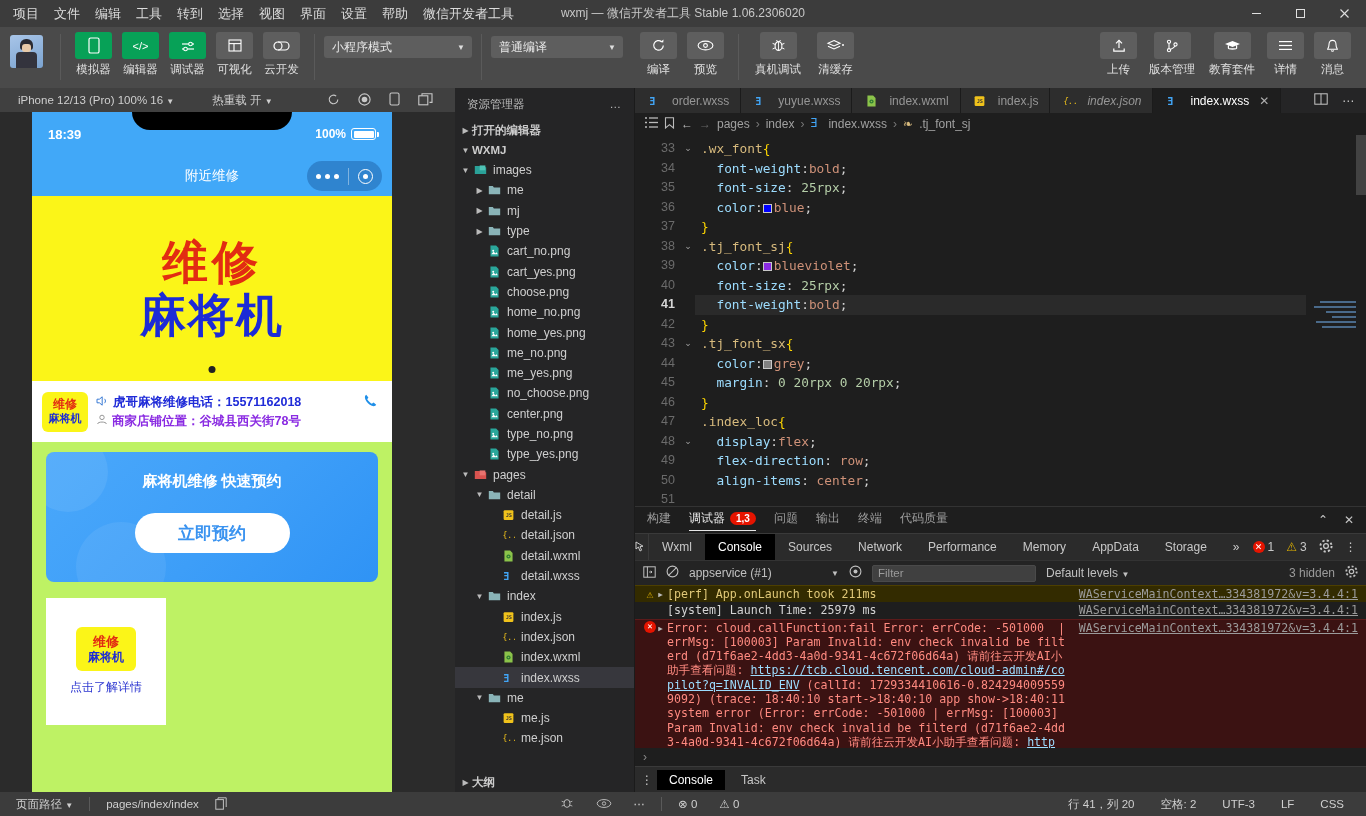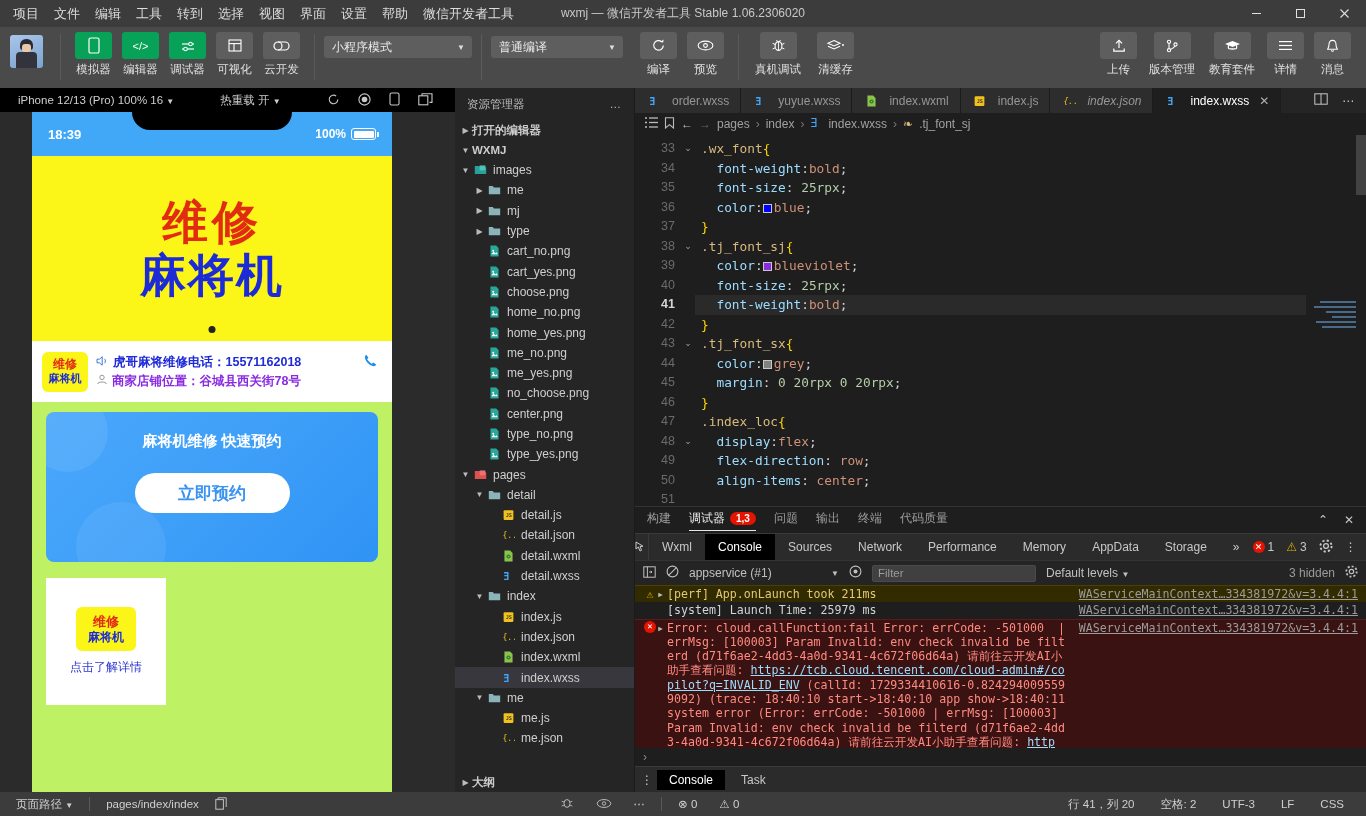--- a/index.html
+++ b/index.html
@@ -57,22 +57,22 @@
   }
   .tselect .car { position:absolute; right:7px; font-size:8px; color:#ddd; }
   .tb-right { margin-left:auto; display:flex; }
 
   
   #main { display:flex; height:704px; }
 
   
   #sim-pane { width:455px; background:#2b2b2b; display:flex; flex-direction:column; flex:none; }
   #sim-bar {
-    height:24px; background:#000000; display:flex; align-items:center;
-    font-size:11.5px; color:#cfcfcf; padding:0 8px; gap:8px;
+    height:24px; background:#404040; display:flex; align-items:center;
+    font-size:11.5px; color:#cfcfcf; padding:0 8px; gap:0;
   }
   #sim-bar .seg { padding:0 10px; white-space:nowrap; }
   #sim-bar .icons { margin-left:auto; display:flex; gap:18px; padding-right:14px; align-items:center; }
   #sim-body { flex:1; background:#2b2b2b; display:flex; justify-content:flex-start; }
   #phone {
     width:360px; margin-left:32px; background:#bef264; position:relative;
     display:flex; flex-direction:column; height:680px; overflow:hidden;
   }
   #status-bar {
     height:44px; background:#41a8f8; color:#fff; display:flex; align-items:center;
@@ -114,21 +114,21 @@
     display:flex; flex-direction:column; align-items:center; justify-content:center; line-height:1.15;
   }
   .thumb .a { font-size:12px; font-weight:bold; color:#e22c12; }
   .thumb .b { font-size:11px; font-weight:bold; color:#1c2bd6; }
   #info-card .lines { flex:1; }
   .iline { display:flex; align-items:center; gap:4px; margin:2px 0; font-size:12.5px; white-space:nowrap; }
   .iline .t1 { color:#1f2bd8; font-weight:bold; }
   .iline .t2 { color:#8a2be2; font-weight:bold; }
   .ph-ico { color:#1f8fe8; font-size:15px; margin-left:auto; padding-right:4px; }
   #promo {
-    margin:10px 14px 0 14px; height:150px; border-radius:8px; position:relative; overflow:hidden;
+    margin:10px 14px 0 14px; height:130px; border-radius:8px; position:relative; overflow:hidden;
     background:linear-gradient(135deg,#4aa8fb 0%,#3d9ef8 55%,#2f93f5 100%);
     display:flex; flex-direction:column; align-items:center; padding-top:20px;
   }
   #promo .bub1 { position:absolute; left:-18px; top:-20px; width:80px; height:80px; border-radius:50%; background:rgba(255,255,255,.08); }
   #promo .bub2 { position:absolute; left:30px; bottom:-30px; width:90px; height:90px; border-radius:50%; background:rgba(255,255,255,.07); }
   #promo .ttl { color:#fff; font-size:15px; font-weight:bold; z-index:1; }
   #promo .btn {
     margin-top:22px; width:155px; height:40px; border-radius:20px; background:#fff;
     color:#3a93f0; font-size:17px; font-weight:bold; display:flex; align-items:center;
     justify-content:center; z-index:1;
@@ -487,20 +487,34 @@
           <div id="notch"></div>
           <span>18:39</span>
           <div class="right">
             <span>100%</span>
             <span class="batt">
                 <i></i>
               </span>
           </div>
         </div>
 
+        <div id="nav-bar">
+          <span>附近维修</span>
+          <div id="capsule">
+            <span class="dots">
+                <i></i>
+                <i></i>
+                <i></i>
+              </span>
+            <span class="div"></span>
+            <span class="tgt">
+                <i></i>
+              </span>
+          </div>
+        </div>
 
         <div id="poster">
           <div class="l1">维修</div>
           <div class="l2">麻将机</div>
           <span class="dot"></span>
         </div>
 
         <div id="info-card">
           <div class="thumb">
             <span class="a">维修</span>

